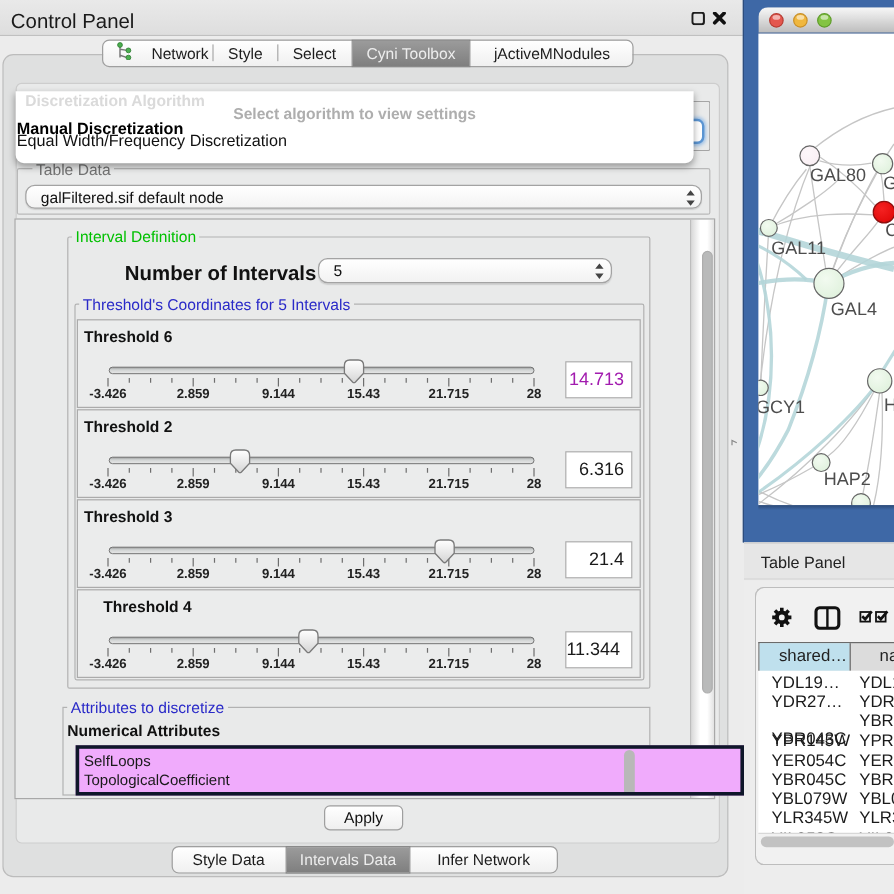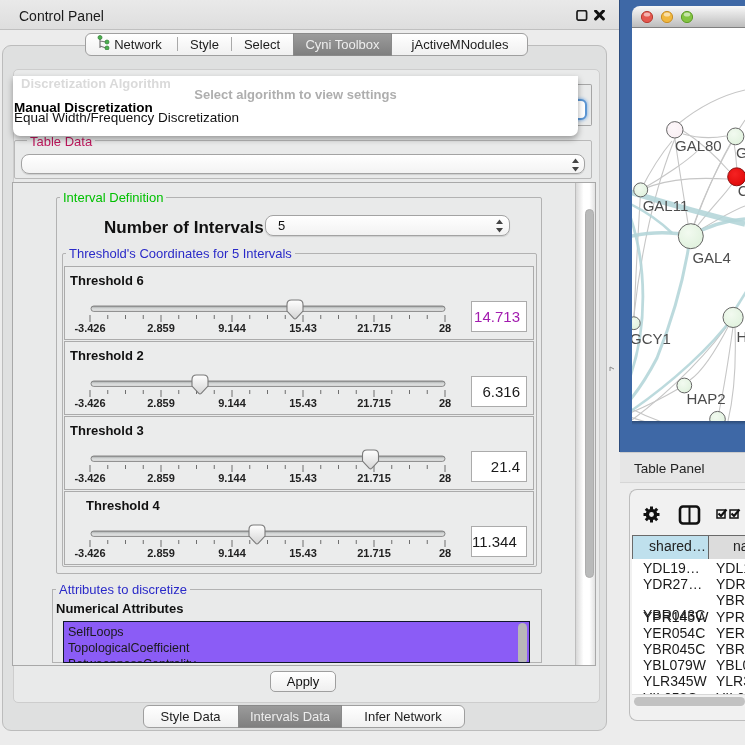--- a/index.html
+++ b/index.html
@@ -4,60 +4,61 @@
 <style>
 * { margin:0; padding:0; box-sizing:border-box; }
 html,body { width:745px; height:745px; overflow:hidden; }
 body { font-family:"Liberation Sans", sans-serif; background:#ececec; position:relative; }
 .abs { position:absolute; }
 </style>
 </head>
 <body>
 
 <div class="abs" id="titlebar" style="left:0;top:0;width:619px;height:30px;background:linear-gradient(#e9e9e9,#dedede);border-bottom:1px solid #c0c0c0;">
-  <div class="abs" style="left:19px;top:8px;font-size:14px;color:#1a1a1a;">Control Panel</div>
+  <div class="abs" style="left:9px;top:8px;font-size:17px;color:#1a1a1a;">Control Panel</div>
   <svg class="abs" style="left:576px;top:10px" width="29" height="11" viewBox="0 0 29 11">
     <rect x="1" y="0.6" width="9.6" height="9.6" rx="1.8" fill="none" stroke="#1d1d1d" stroke-width="1.7"></rect>
     <path d="M19.6,1 L27.4,9 M27.4,1 L19.6,9" stroke="#111" stroke-width="3" stroke-linecap="round"></path>
   </svg>
 </div>
 
 <div class="abs" style="left:2px;top:45px;width:605px;height:686px;background:#dfe0e0;border:1px solid #bcbcbc;border-radius:9px;"></div>
 
 <div class="abs" style="left:13px;top:69px;width:587px;height:634px;background:#e9eaea;border:1px solid #cdcdcd;border-radius:5px;"></div>
 
 <div class="abs" style="left:85px;top:33px;width:443px;height:23px;background:linear-gradient(#ffffff,#f0f0f0);border:1px solid #9f9f9f;border-radius:6px;"></div>
 <div class="abs" style="left:293px;top:33px;width:99px;height:23px;background:linear-gradient(#9b9b9b,#7f7f7f);border:1px solid #8a8a8a;"></div>
 <div class="abs" style="left:177px;top:37px;width:1px;height:14px;background:#a9a9a9;"></div>
 <div class="abs" style="left:230.5px;top:37px;width:1px;height:14px;background:#a9a9a9;"></div>
 <svg class="abs" style="left:97px;top:35px" width="14" height="15" viewBox="0 0 14 15">
   <path d="M3,3 L3,13 M3,6 L9,7 M3,11 L9,13" stroke="#777" stroke-width="1.2" fill="none"></path>
   <circle cx="3" cy="2.5" r="2" fill="#4caf50" stroke="#2e7d32" stroke-width="0.7"></circle>
   <circle cx="10" cy="7" r="2" fill="#4caf50" stroke="#2e7d32" stroke-width="0.7"></circle>
   <circle cx="10" cy="13" r="2" fill="#4caf50" stroke="#2e7d32" stroke-width="0.7"></circle>
 </svg>
-<div class="abs" style="left:108px;top:37px;width:60px;text-align:center;font-size:13px;color:#1c1c1c;">Network</div>
+<div class="abs" style="left:120px;top:37px;width:60px;text-align:center;font-size:13px;color:#1c1c1c;">Network</div>
 <div class="abs" style="left:177px;top:37px;width:55px;text-align:center;font-size:13px;color:#1c1c1c;">Style</div>
 <div class="abs" style="left:232px;top:37px;width:60px;text-align:center;font-size:13px;color:#1c1c1c;">Select</div>
 <div class="abs" style="left:293px;top:37px;width:99px;text-align:center;font-size:13px;color:#ededed;">Cyni Toolbox</div>
 <div class="abs" style="left:392px;top:37px;width:136px;text-align:center;font-size:13px;color:#1c1c1c;">jActiveMNodules</div>
 
 <div class="abs" style="left:560px;top:84px;width:32px;height:42px;border:1px solid #a5a5a5;border-left:none;border-radius:0 2px 2px 0;"></div>
 
 <div class="abs" style="left:520px;top:99px;width:67px;height:21px;background:#fff;border:2.5px solid #5b95d2;border-radius:6px;box-shadow:0 0 3px 1px #9dc0e6;"></div>
 
 <div class="abs" style="z-index:49;left:13px;top:76px;width:565px;height:59.5px;background:#ffffff;border-radius:0 0 7px 7px;box-shadow:0 3px 6px rgba(0,0,0,0.35);"></div>
 <div class="abs" style="z-index:50;left:21px;top:76px;font-size:13px;font-weight:bold;color:#dadada;">Discretization Algorithm</div>
 <div class="abs" style="z-index:50;left:13px;top:87px;width:565px;text-align:center;font-size:13px;font-weight:bold;color:#aeaeae;">Select algorithm to view settings</div>
 <div class="abs" style="z-index:50;left:14px;top:99.5px;font-size:13.5px;font-weight:bold;color:#000;">Manual Discretization</div>
 <div class="abs" style="z-index:50;left:14px;top:110px;font-size:13.5px;color:#111;">Equal Width/Frequency Discretization</div>
 
 <div class="abs" style="left:14px;top:140px;width:578px;height:39px;border:1px solid #b9b9b9;border-radius:2px;"></div>
-<div class="abs" style="left:27px;top:134px;background:#e9eaea;padding:0 3px;font-size:13px;color:#be185d;">Table Data</div>
+<div class="abs" style="left:27px;top:134px;background:#e9eaea;padding:0 3px;font-size:13px;color:#737373;">Table Data</div>
 <div class="abs combo" style="left:21px;top:154px;width:564px;height:20px;background:linear-gradient(#ffffff,#f3f3f3);border:1px solid #a3a3a3;border-radius:8px;box-shadow:0 1px 1px rgba(0,0,0,0.12);">
+  <div class="abs" style="left:12px;top:2px;font-size:13px;color:#111;">galFiltered.sif default node</div>
   <svg class="abs" style="right:4px;top:3px" width="9" height="14" viewBox="0 0 9 14">
       <path d="M4.5,0.5 L8,5 L1,5 Z M4.5,13.5 L8,9 L1,9 Z" fill="#444"></path>
     </svg>
 </div>
 
 <div class="abs" style="left:12px;top:182px;width:584px;height:484px;background:#e9eaea;border:1px solid #a8a8a8;overflow:hidden;" id="scrollpane">
 
   <div class="abs" style="left:562px;top:0;width:20px;height:484px;background:linear-gradient(90deg,#d8d8d8,#ffffff 40%,#ffffff 70%,#e2e2e2);border-left:1px solid #bdbdbd;"></div>
   <div class="abs" style="left:571.5px;top:26px;width:9px;height:369px;background:#b9baba;border:1px solid #adadad;border-radius:5px;"></div>
 </div>
@@ -269,21 +270,21 @@
       <text x="380" y="65" text-anchor="middle" font-size="11" font-weight="bold" fill="#222" font-family="Liberation Sans, sans-serif">28</text>
 
 <path d="M184.0,44 L184.0,37.5 Q184.0,33 188.5,33 L195.5,33 Q200.0,33 200.0,37.5 L200.0,44 L193.2,51.3 Q192.0,52.5 190.8,51.3 Z" fill="url(#thg)" stroke="#7a7a7a" stroke-width="1.1"></path>
 </svg>
 <div class="abs" style="left:406px;top:34px;width:56px;height:31px;background:#fff;border:1px solid #ababab;text-align:right;padding-right:12px;line-height:29px;font-size:15px;color:#1a1a1a;">11.344</div>
 </div>
 
 <div class="abs" style="left:52px;top:589px;width:490px;height:74px;border:1px solid #b2b2b2;border-top:1px solid #b2b2b2;"></div>
 <div class="abs" style="left:56px;top:582px;background:#e9eaea;padding:0 3px;font-size:13px;color:#2a2ac8;">Attributes to discretize</div>
 <div class="abs" style="left:56px;top:601px;font-size:13px;font-weight:bold;color:#111;">Numerical Attributes</div>
-<div class="abs" style="left:63px;top:621px;width:467px;height:42px;background:#8b5cf6;border:1px solid #0f172a;overflow:hidden;">
+<div class="abs" style="left:63px;top:621px;width:557px;height:42px;background:#f0abfc;border:3px solid #0f172a;overflow:hidden;">
   <div class="abs" style="left:4px;top:3px;font-size:12.5px;color:#1a1a1a;">SelfLoops</div>
   <div class="abs" style="left:4px;top:19px;font-size:12.5px;color:#1a1a1a;">TopologicalCoefficient</div>
   <div class="abs" style="left:4px;top:35px;font-size:12.5px;color:#1a1a1a;">BetweennessCentrality</div>
   <div class="abs" style="left:454px;top:1px;width:9px;height:41px;background:#b8b8b8;border-radius:5px;"></div>
 </div>
 
 <div class="abs" style="left:270px;top:671px;width:66px;height:21px;background:linear-gradient(#ffffff,#efefef);border:1px solid #9f9f9f;border-radius:5px;text-align:center;font-size:13px;color:#111;line-height:19px;">Apply</div>
 
 <div class="abs" style="left:142.5px;top:704.5px;width:322px;height:23px;background:linear-gradient(#ffffff,#f0f0f0);border:1px solid #9f9f9f;border-radius:6px;"></div>
 <div class="abs" style="left:238px;top:704.5px;width:104px;height:23px;background:linear-gradient(#9b9b9b,#7f7f7f);border:1px solid #8a8a8a;"></div>

